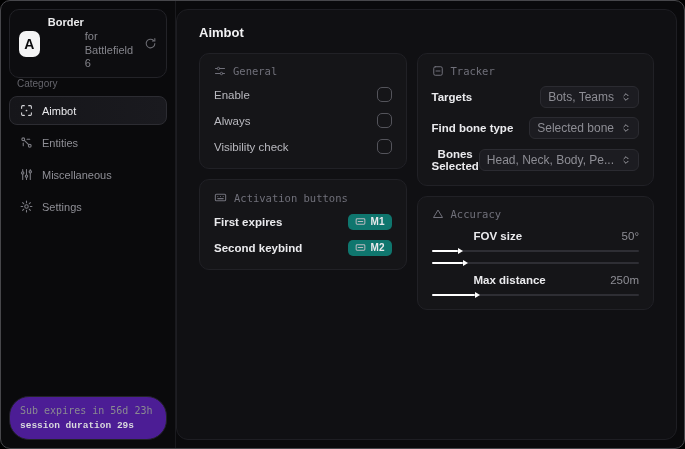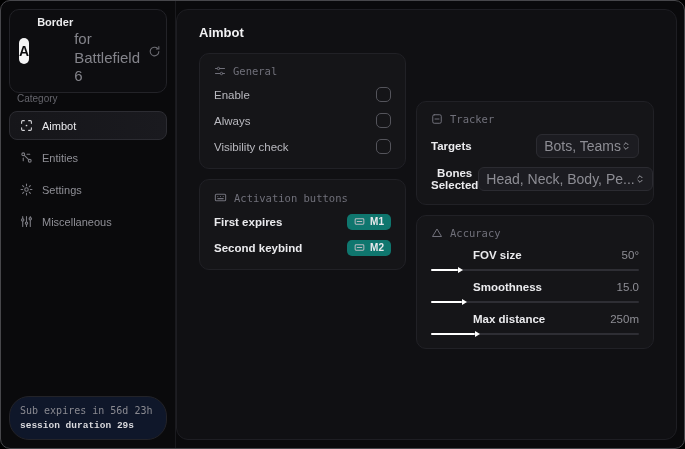--- a/index.html
+++ b/index.html
@@ -4,47 +4,47 @@
 <style>
   * { box-sizing: border-box; margin: 0; padding: 0; }
   html,body { width: 685px; height: 449px; background:#000; font-family:"Liberation Sans", sans-serif; }
   .window { position:absolute; inset:0; background:#0a0a0c; border:1px solid #47474b; border-radius:10px; overflow:hidden; display:flex; }
 
   
   .sidebar { width:175px; flex:0 0 175px; display:flex; flex-direction:column; padding:8px; border-right:1px solid #1a1a1e; }
   .brand-card { display:flex; align-items:center; gap:8px; border:1px solid #232328; background:#0d0d10; border-radius:10px; padding:6px 9px; }
   .logo { width:26px; height:26px; background:#f4f4f5; border-radius:7px; color:#0a0a0c; font-weight:bold; font-size:14px; display:flex; align-items:center; justify-content:center; }
   .brand-name { font-size:11px; font-weight:bold; color:#ececee; line-height:1.25; }
-  .brand-sub { font-size:15px; color:#84848b; line-height:1.25;margin-left:37px; }
+  .brand-sub { font-size:11px; color:#84848b; line-height:1.25;margin-left:37px; }
   .refresh-btn { margin-left:auto; color:#6d6d74; display:flex; cursor:pointer; }
   .category-label { margin:0 8px 7px; font-size:10px; color:#65656c; }
   .nav { display:flex; flex-direction:column; gap:3px; }
   .nav-item { display:flex; align-items:center; gap:9px; padding:7px 10px; border:1px solid transparent; border-radius:8px; color:#8f8f96; font-size:11px; cursor:pointer; }
   .nav-item .nicon { display:flex; color:#7c7c83; }
   .nav-item.selected { background:linear-gradient(90deg,#16161a, #1a1a1f); border-color:#2c2c32; color:#e9e9ec; }
   .nav-item.selected .nicon { color:#d6d6da; }
-  .sub-card { margin-top:auto; border:1px solid #232328; background:#0f172a; border-radius:20px; padding:8px 10px; }
+  .sub-card { margin-top:auto; border:1px solid #232328; background:#4c1d95; border-radius:20px; padding:8px 10px; }
   .sub-line1 { font-family:"DejaVu Sans Mono", monospace; font-size:10px; color:#8a8a91; }
   .sub-line2 { margin-top:4px; font-size:9.5px; font-weight:bold; color:#d9d9dd;font-family:Liberation Mono, monospace; }
 
   
   .main { flex:1; margin:8px 7px 8px 0; background:#101013; border:1px solid #1e1e23; border-radius:12px; padding:15px 22px; overflow:hidden; }
   .main-title { font-size:13px; font-weight:bold; color:#f2f2f4; margin-bottom:13px; }
   .columns { display:flex; gap:10px; align-items:flex-start; }
   .col { display:flex; flex-direction:column; gap:10px; }
-  .col-left { width:237px; } .col-right { width:238px;margin-top:48px; }
+  .col-left { width:237px; } .col-right { width:238px; }
   .card { background:#151518; border:1px solid #212126; border-radius:10px; padding:11px 14px 13px; }
   .card-head { display:flex; align-items:center; gap:7px; color:#70707a; font-family:"DejaVu Sans Mono", monospace; font-size:10.5px; margin-bottom:4px; }
   .row { display:flex; align-items:center; justify-content:space-between; margin-top:9px; min-height:17px;text-align:center; }
   .row-label { font-size:11.5px; color:#b9b9bf; }
   .row-label.bright { color:#ebebee; font-weight:600; }
   .row-right { display:flex; align-items:center; gap:8px; }
   .checkbox { width:15px; height:15px; border:1.5px solid #54545b; border-radius:5px; cursor:pointer; }
   .swatch { width:13px; height:13px; border-radius:4px; cursor:pointer; }
-  .dropdown { display:flex; align-items:center; background:#1c1c21; border:1px solid #2b2b31; border-radius:6px; padding:3px 7px; font-size:14px; color:#8d8d94; cursor:pointer; white-space:nowrap; }
+  .dropdown { display:flex; align-items:center; gap:7px; background:#1c1c21; border:1px solid #2b2b31; border-radius:6px; padding:3px 7px; font-size:12px; color:#8d8d94; cursor:pointer; white-space:nowrap; }
   .dropdown .dd-icon { display:flex; color:#9a9aa1; }
   .keybadge { display:flex; align-items:center; gap:5px; background:#0f766e; border-radius:5px; padding:2.5px 7px; font-size:10px; font-weight:bold; color:#e9e9ec; cursor:pointer; }
   .keybadge .kb-icon { display:flex; color:#b9b9bf; }
   .slider-group { margin-top:10px; }
   .slider-head { display:flex; align-items:flex-end; justify-content:space-between;padding-left:42px; }
   .slider-value { font-size:11.5px; color:#8e8e95; }
   .slider-track { position:relative; margin-top:8px; height:2px; background:#2e2e34; border-radius:1px; cursor:pointer; }
   .slider-fill { position:relative; height:2px; background:#ffffff; border-radius:1px; }
   .slider-fill::after { content:''; position:absolute; right:-5px; top:-2.5px; border-left:5px solid #fff; border-top:3.5px solid transparent; border-bottom:3.5px solid transparent; }
   svg { display:block; }
@@ -87,36 +87,36 @@
             <circle cx="6" cy="6" r="2.6"></circle>
               <circle cx="18" cy="18" r="2.6"></circle>
               <path d="M8 8l8 8M18 6h-5M6 18v-5"></path>
           </svg>
         </span>
         <span>Entities</span>
       </div>
       <div class="nav-item">
         <span class="nicon">
           <svg width="13" height="13" viewBox="0 0 24 24" fill="none" stroke="currentColor" stroke-width="2" stroke-linecap="round">
-            <circle cx="12" cy="12" r="3.2"></circle>
-              <path d="M12 2v3M12 19v3M2 12h3M19 12h3M4.9 4.9l2.1 2.1M17 17l2.1 2.1M19.1 4.9L17 7M7 17l-2.1 2.1"></path>
-          </svg>
-        </span>
-        <span>Settings</span>
-      </div>
-      <div class="nav-item">
-        <span class="nicon">
-          <svg width="13" height="13" viewBox="0 0 24 24" fill="none" stroke="currentColor" stroke-width="2" stroke-linecap="round">
             <path d="M5 3v18M12 3v18M19 3v18"></path>
               <circle cx="5" cy="9" r="2.2" fill="#151518"></circle>
               <circle cx="12" cy="15" r="2.2" fill="#151518"></circle>
               <circle cx="19" cy="7" r="2.2" fill="#151518"></circle>
           </svg>
         </span>
         <span>Miscellaneous</span>
+      </div>
+      <div class="nav-item">
+        <span class="nicon">
+          <svg width="13" height="13" viewBox="0 0 24 24" fill="none" stroke="currentColor" stroke-width="2" stroke-linecap="round">
+            <circle cx="12" cy="12" r="3.2"></circle>
+              <path d="M12 2v3M12 19v3M2 12h3M19 12h3M4.9 4.9l2.1 2.1M17 17l2.1 2.1M19.1 4.9L17 7M7 17l-2.1 2.1"></path>
+          </svg>
+        </span>
+        <span>Settings</span>
       </div>
     </div>
 
     <div class="sub-card">
       <div class="sub-line1">Sub expires in 56d 23h</div>
       <div class="sub-line2">session duration 29s</div>
     </div>
   </div>
 
   <div class="main">
@@ -207,20 +207,31 @@
             <span class="dropdown">
               <span>Bots, Teams</span>
               <span class="dd-icon">
                 <svg width="10" height="10" viewBox="0 0 24 24" fill="none" stroke="currentColor" stroke-width="2.4" stroke-linecap="round">
                   <path d="M7 9l5-5 5 5M7 15l5 5 5-5"></path>
                 </svg>
               </span>
             </span>
           </div>
           <div class="row">
+            <span class="row-label bright">Find bone type</span>
+            <span class="dropdown">
+              <span>Selected bone</span>
+              <span class="dd-icon">
+                <svg width="10" height="10" viewBox="0 0 24 24" fill="none" stroke="currentColor" stroke-width="2.4" stroke-linecap="round">
+                  <path d="M7 9l5-5 5 5M7 15l5 5 5-5"></path>
+                </svg>
+              </span>
+            </span>
+          </div>
+          <div class="row">
             <span class="row-label bright">Bones Selected</span>
             <span class="dropdown">
               <span>Head, Neck, Body, Pe...</span>
               <span class="dd-icon">
                 <svg width="10" height="10" viewBox="0 0 24 24" fill="none" stroke="currentColor" stroke-width="2.4" stroke-linecap="round">
                   <path d="M7 9l5-5 5 5M7 15l5 5 5-5"></path>
                 </svg>
               </span>
             </span>
           </div>
@@ -240,24 +251,20 @@
             <div class="slider-head">
               <span class="row-label bright">FOV size</span>
               <span class="slider-value">50°</span>
             </div>
             <div class="slider-track">
               <div class="slider-fill" style="width: 13%;"></div>
             </div>
           </div>
 
           <div class="slider-group">
-            <div class="slider-head">
-              <span class="row-label bright">Smoothness</span>
-              <span class="slider-value">15.0</span>
-            </div>
             <div class="slider-track">
               <div class="slider-fill" style="width: 15%;"></div>
             </div>
           </div>
 
           <div class="slider-group">
             <div class="slider-head">
               <span class="row-label bright">Max distance</span>
               <span class="slider-value">250m</span>
             </div>

